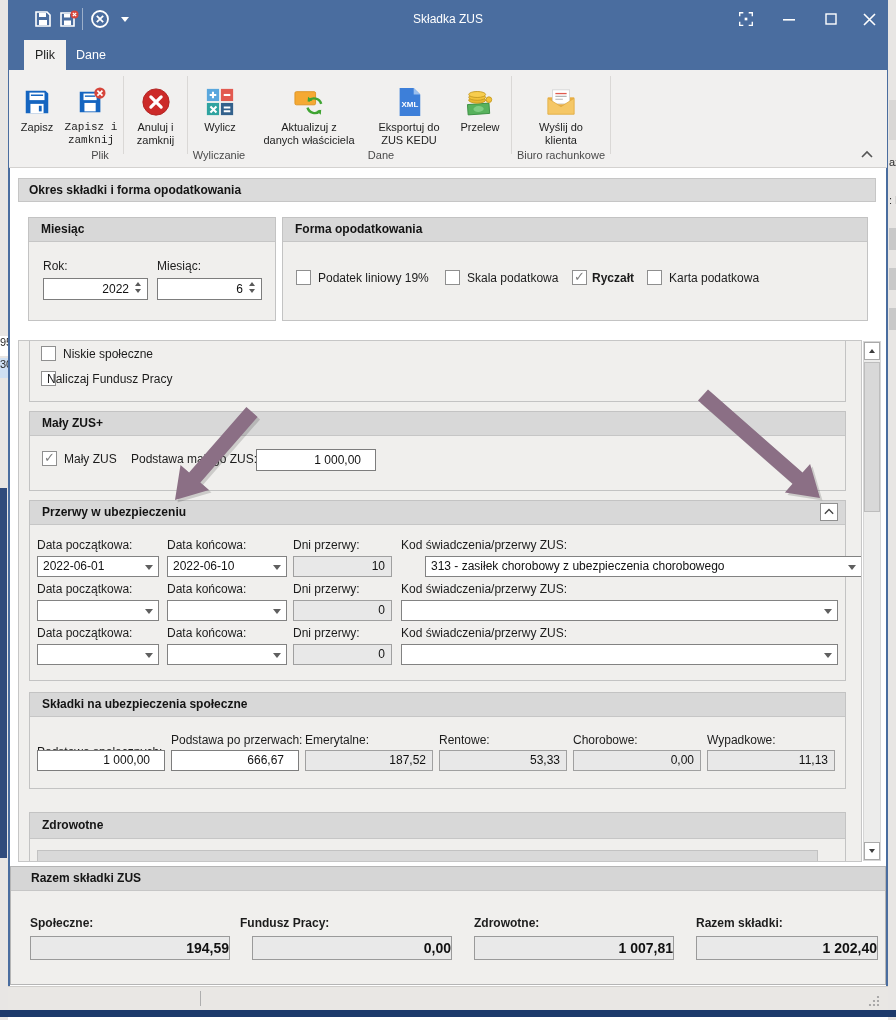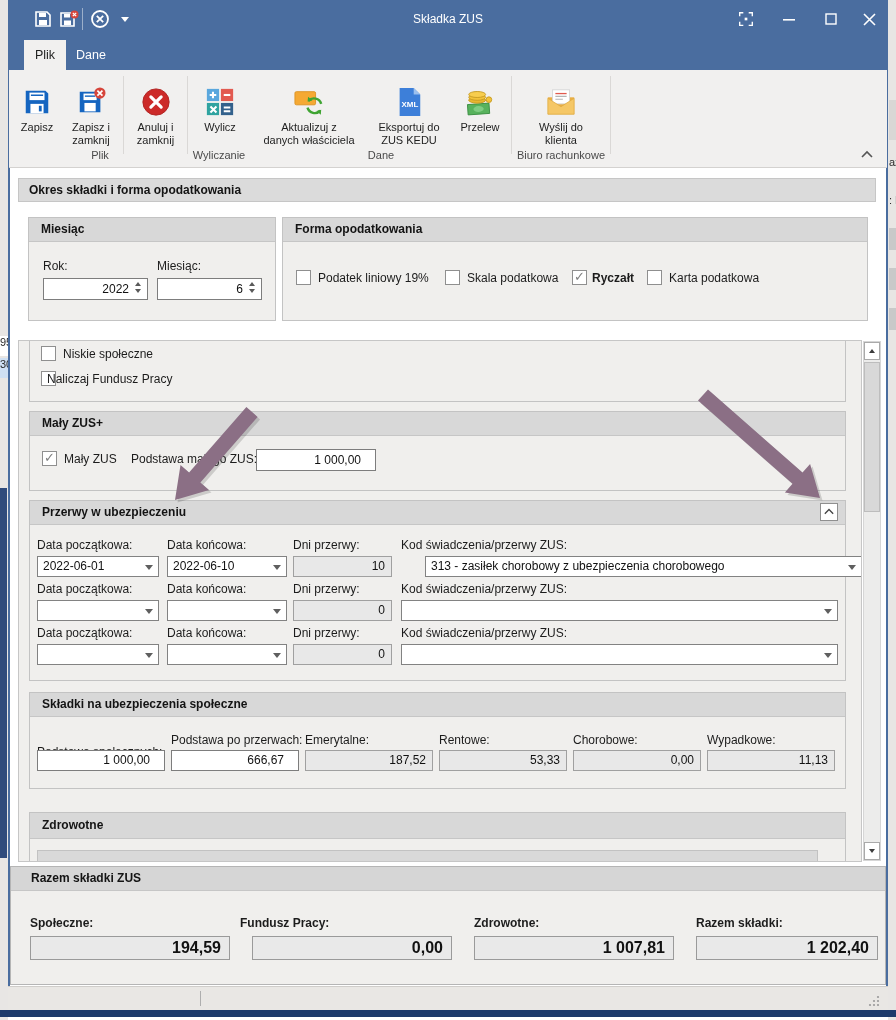--- a/index.html
+++ b/index.html
@@ -52,21 +52,21 @@
   
   .viewport { position:absolute; left:18px; top:340px; width:844px; height:522px; border:1px solid #c6c6c6; background:#f0efed; overflow:hidden; }
   .vscroll { position:absolute; left:863px; top:341px; width:18px; height:520px; background:#ececeb; border:1px solid #d6d6d6; }
   .sbtn { position:absolute; left:0; width:16px; height:18px; background:#ffffff; border:1px solid #a9a9a9; display:flex; align-items:center; justify-content:center; }
   .sthumb { position:absolute; left:0; width:16px; background:#d8d8d8; border:1px solid #bdbdbd; }
   .collapse-btn { position:absolute; width:18px; height:18px; background:#ffffff; border:1px solid #8f8f8f; display:flex; align-items:center; justify-content:center; }
 
   
   .totbox { position:absolute; left:10px; top:866px; width:876px; height:119px; border:1px solid #b5b5b5; background:#f0efed; }
   .totbox .gbox-h { background:#d6d6d6; padding-left:20px; }
-  .totfield { position:absolute; height:24px; background:#e9e9e9; border:1px solid #9a9a9a; font-size:16px; font-weight:bold; line-height:22px; text-align:right; padding-right:8px; color:#111; }
+  .totfield { position:absolute; height:24px; background:#e9e9e9; border:1px solid #9a9a9a; font-size:14px; font-weight:bold; line-height:22px; text-align:right; padding-right:0; color:#111; }
 
   .statusbar { position:absolute; left:8px; top:986px; width:880px; height:24px; background:#e9e7e4; border-top:1px solid #cfcdca; }
   .navybar { position:absolute; left:0; top:1010px; width:896px; height:7px; background:#1d3a6b; }
 
   .overlay { position:absolute; left:0; top:0; width:896px; height:1020px; pointer-events:none; }
 </style>
 </head>
 <body>
 
 <div class="page">
@@ -147,21 +147,21 @@
 
   <div class="rbtn" style="left:14px;width:46px;">
     <svg width="30" height="30" viewBox="0 0 32 32">
         <path d="M4 4h21l3 3v21H4z" fill="#1565c0"></path>
         <rect x="8" y="6" width="16" height="8" fill="#ffffff"></rect>
         <rect x="9.5" y="8" width="13" height="1.6" fill="#1565c0"></rect>
         <rect x="9" y="18" width="14" height="10" fill="#ffffff"></rect>
         <rect x="18" y="20" width="3" height="6" fill="#1565c0"></rect>
       </svg><span>Zapisz</span>
   </div>
-  <div class="rbtn" style="left:61px;width:60px;">
+  <div class="rbtn" style="left:61px;width:60px;font-family:Liberation Mono, monospace;">
     <svg width="30" height="30" viewBox="0 0 32 32">
         <path d="M4 5h19l3 3v19H4z" fill="#1565c0"></path>
         <rect x="8" y="7" width="14" height="7" fill="#ffffff"></rect>
         <rect x="9.5" y="9" width="11" height="1.5" fill="#1565c0"></rect>
         <rect x="9" y="17" width="12" height="9" fill="#ffffff"></rect>
         <circle cx="25.5" cy="6.5" r="6" fill="#d6453b"></circle>
         <path d="M22.8 3.8l5.4 5.4M28.2 3.8l-5.4 5.4" stroke="#ffffff" stroke-width="1.8"></path>
       </svg><span>Zapisz i
 zamknij</span>
   </div>

